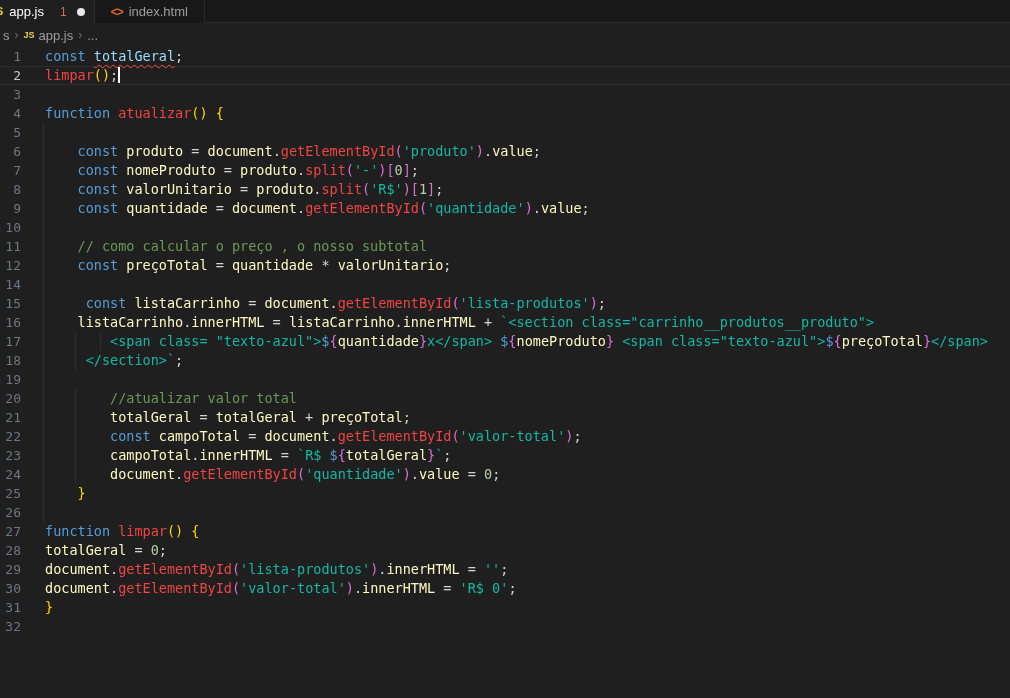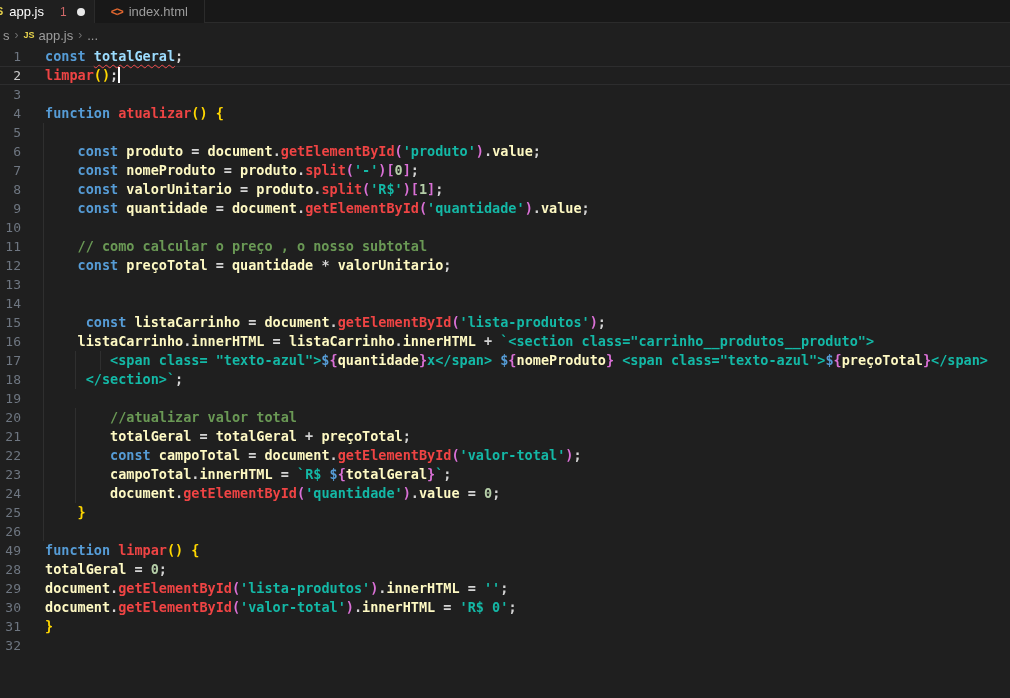--- a/index.html
+++ b/index.html
@@ -23,21 +23,21 @@
   .breadcrumb{height:24px;background:#1f1f1f;display:flex;align-items:center;font-size:13px;color:#9d9d9d;padding-left:3px;}
   .crumb{display:flex;align-items:center;}
   .crumb-sep{color:#6e6e6e;font-size:12px;margin:0 5px;}
   .bc-js{color:#e8d44d;font-weight:bold;font-size:9px;margin-right:4px;}
   
   .editor{position:relative;background:#1f1f1f;height:651px;overflow:hidden;}
   .line{display:flex;height:19px;line-height:19px;font-family:"DejaVu Sans Mono","Liberation Mono",monospace;font-size:13.5px;white-space:pre;}
   .line.current{border-top:1px solid #2d2d2e;border-bottom:1px solid #2d2d2e;box-sizing:border-box;line-height:17px;}
   .ln{width:45px;padding-right:24px;box-sizing:border-box;text-align:right;color:#6e7681;font-size:13px;flex:none;}
   .line.current .ln{color:#cccccc;}
-  .code{position:relative;flex:1;font-weight:bold;}
+  .code{position:relative;flex:1;}
   .guide{position:absolute;top:0;bottom:0;width:1px;background:#2f2f2f;}
   .cursor{display:inline-block;width:2px;height:16px;background:#ffffff;vertical-align:middle;margin-top:-2px;}
   
   .tk-kw{color:#569cd6;}
   .tk-var{color:#fef9c3;}
   .tk-fn{color:#ef4444;}
   .tk-str{color:#14b8a6;}
   .tk-num{color:#b5cea8;}
   .tk-cmt{color:#6a9955;}
   .tk-pl{color:#d4d4d4;}
@@ -78,34 +78,33 @@
       <div class="line"><span class="ln">3</span><span class="code"></span></div>
       <div class="line"><span class="ln">4</span><span class="code"><span class="tk-kw">function</span><span class="tk-pl"> </span><span class="tk-fn">atualizar</span><span class="tk-b1">()</span><span class="tk-pl"> </span><span class="tk-b1">{</span></span></div>
       <div class="line"><span class="ln">5</span><span class="code"><i class="guide" style="left: -2px;"></i><span class="tk-pl">    </span></span></div>
       <div class="line"><span class="ln">6</span><span class="code"><i class="guide" style="left: -2px;"></i><span class="tk-pl">    </span><span class="tk-kw">const</span><span class="tk-pl"> </span><span class="tk-var">produto</span><span class="tk-pl"> = </span><span class="tk-var">document</span><span class="tk-pl">.</span><span class="tk-fn">getElementById</span><span class="tk-b2">(</span><span class="tk-str">'produto'</span><span class="tk-b2">)</span><span class="tk-pl">.</span><span class="tk-var">value</span><span class="tk-pl">;</span></span></div>
       <div class="line"><span class="ln">7</span><span class="code"><i class="guide" style="left: -2px;"></i><span class="tk-pl">    </span><span class="tk-kw">const</span><span class="tk-pl"> </span><span class="tk-var">nomeProduto</span><span class="tk-pl"> = </span><span class="tk-var">produto</span><span class="tk-pl">.</span><span class="tk-fn">split</span><span class="tk-b2">(</span><span class="tk-str">'-'</span><span class="tk-b2">)[</span><span class="tk-num">0</span><span class="tk-b2">]</span><span class="tk-pl">;</span></span></div>
       <div class="line"><span class="ln">8</span><span class="code"><i class="guide" style="left: -2px;"></i><span class="tk-pl">    </span><span class="tk-kw">const</span><span class="tk-pl"> </span><span class="tk-var">valorUnitario</span><span class="tk-pl"> = </span><span class="tk-var">produto</span><span class="tk-pl">.</span><span class="tk-fn">split</span><span class="tk-b2">(</span><span class="tk-str">'R$'</span><span class="tk-b2">)[</span><span class="tk-num">1</span><span class="tk-b2">]</span><span class="tk-pl">;</span></span></div>
       <div class="line"><span class="ln">9</span><span class="code"><i class="guide" style="left: -2px;"></i><span class="tk-pl">    </span><span class="tk-kw">const</span><span class="tk-pl"> </span><span class="tk-var">quantidade</span><span class="tk-pl"> = </span><span class="tk-var">document</span><span class="tk-pl">.</span><span class="tk-fn">getElementById</span><span class="tk-b2">(</span><span class="tk-str">'quantidade'</span><span class="tk-b2">)</span><span class="tk-pl">.</span><span class="tk-var">value</span><span class="tk-pl">;</span></span></div>
       <div class="line"><span class="ln">10</span><span class="code"><i class="guide" style="left: -2px;"></i></span></div>
       <div class="line"><span class="ln">11</span><span class="code"><i class="guide" style="left: -2px;"></i><span class="tk-pl">    </span><span class="tk-cmt">// como calcular o preço , o nosso subtotal</span></span></div>
       <div class="line"><span class="ln">12</span><span class="code"><i class="guide" style="left: -2px;"></i><span class="tk-pl">    </span><span class="tk-kw">const</span><span class="tk-pl"> </span><span class="tk-var">preçoTotal</span><span class="tk-pl"> = </span><span class="tk-var">quantidade</span><span class="tk-pl"> * </span><span class="tk-var">valorUnitario</span><span class="tk-pl">;</span></span></div>
-      <div class="line"><span class="ln">13</span><span class="code"><i class="guide" style="left: -2px;"></i></span></div>
       <div class="line"><span class="ln">14</span><span class="code"><i class="guide" style="left: -2px;"></i><span class="tk-pl">     </span></span></div>
       <div class="line"><span class="ln">15</span><span class="code"><i class="guide" style="left: -2px;"></i><span class="tk-pl">     </span><span class="tk-kw">const</span><span class="tk-pl"> </span><span class="tk-var">listaCarrinho</span><span class="tk-pl"> = </span><span class="tk-var">document</span><span class="tk-pl">.</span><span class="tk-fn">getElementById</span><span class="tk-b2">(</span><span class="tk-str">'lista-produtos'</span><span class="tk-b2">)</span><span class="tk-pl">;</span></span></div>
       <div class="line"><span class="ln">16</span><span class="code"><i class="guide" style="left: -2px;"></i><span class="tk-pl">    </span><span class="tk-var">listaCarrinho</span><span class="tk-pl">.</span><span class="tk-var">innerHTML</span><span class="tk-pl"> = </span><span class="tk-var">listaCarrinho</span><span class="tk-pl">.</span><span class="tk-var">innerHTML</span><span class="tk-pl"> + </span><span class="tk-str">`&lt;section class="carrinho__produtos__produto"&gt;</span></span></div>
       <div class="line"><span class="ln">17</span><span class="code"><i class="guide" style="left: -2px;"></i><i class="guide" style="left: 30.4px;"></i><i class="guide" style="left: 54.7px;"></i><span class="tk-pl">        </span><span class="tk-str">&lt;span class= "texto-azul"&gt;</span><span class="tk-kw">$</span><span class="tk-b2">{</span><span class="tk-var">quantidade</span><span class="tk-b2">}</span><span class="tk-str">x&lt;/span&gt; </span><span class="tk-kw">$</span><span class="tk-b2">{</span><span class="tk-var">nomeProduto</span><span class="tk-b2">}</span><span class="tk-str"> &lt;span class="texto-azul"&gt;</span><span class="tk-kw">$</span><span class="tk-b2">{</span><span class="tk-var">preçoTotal</span><span class="tk-b2">}</span><span class="tk-str">&lt;/span&gt;</span></span></div>
       <div class="line"><span class="ln">18</span><span class="code"><i class="guide" style="left: -2px;"></i><i class="guide" style="left: 30.4px;"></i><span class="tk-pl">     </span><span class="tk-str">&lt;/section&gt;`</span><span class="tk-pl">;</span></span></div>
       <div class="line"><span class="ln">19</span><span class="code"><i class="guide" style="left: -2px;"></i></span></div>
       <div class="line"><span class="ln">20</span><span class="code"><i class="guide" style="left: -2px;"></i><i class="guide" style="left: 30.4px;"></i><span class="tk-pl">        </span><span class="tk-cmt">//atualizar valor total</span></span></div>
       <div class="line"><span class="ln">21</span><span class="code"><i class="guide" style="left: -2px;"></i><i class="guide" style="left: 30.4px;"></i><span class="tk-pl">        </span><span class="tk-var">totalGeral</span><span class="tk-pl"> = </span><span class="tk-var">totalGeral</span><span class="tk-pl"> + </span><span class="tk-var">preçoTotal</span><span class="tk-pl">;</span></span></div>
       <div class="line"><span class="ln">22</span><span class="code"><i class="guide" style="left: -2px;"></i><i class="guide" style="left: 30.4px;"></i><span class="tk-pl">        </span><span class="tk-kw">const</span><span class="tk-pl"> </span><span class="tk-var">campoTotal</span><span class="tk-pl"> = </span><span class="tk-var">document</span><span class="tk-pl">.</span><span class="tk-fn">getElementById</span><span class="tk-b2">(</span><span class="tk-str">'valor-total'</span><span class="tk-b2">)</span><span class="tk-pl">;</span></span></div>
       <div class="line"><span class="ln">23</span><span class="code"><i class="guide" style="left: -2px;"></i><i class="guide" style="left: 30.4px;"></i><span class="tk-pl">        </span><span class="tk-var">campoTotal</span><span class="tk-pl">.</span><span class="tk-var">innerHTML</span><span class="tk-pl"> = </span><span class="tk-str">`R$ </span><span class="tk-kw">$</span><span class="tk-b2">{</span><span class="tk-var">totalGeral</span><span class="tk-b2">}</span><span class="tk-str">`</span><span class="tk-pl">;</span></span></div>
       <div class="line"><span class="ln">24</span><span class="code"><i class="guide" style="left: -2px;"></i><i class="guide" style="left: 30.4px;"></i><span class="tk-pl">        </span><span class="tk-var">document</span><span class="tk-pl">.</span><span class="tk-fn">getElementById</span><span class="tk-b2">(</span><span class="tk-str">'quantidade'</span><span class="tk-b2">)</span><span class="tk-pl">.</span><span class="tk-var">value</span><span class="tk-pl"> = </span><span class="tk-num">0</span><span class="tk-pl">;</span></span></div>
       <div class="line"><span class="ln">25</span><span class="code"><i class="guide" style="left: -2px;"></i><span class="tk-pl">    </span><span class="tk-b1">}</span></span></div>
       <div class="line"><span class="ln">26</span><span class="code"><i class="guide" style="left: -2px;"></i></span></div>
-      <div class="line"><span class="ln">49</span><span class="code"><span class="tk-kw">function</span><span class="tk-pl"> </span><span class="tk-fn">limpar</span><span class="tk-b1">()</span><span class="tk-pl"> </span><span class="tk-b1">{</span></span></div>
+      <div class="line"><span class="ln">27</span><span class="code"><span class="tk-kw">function</span><span class="tk-pl"> </span><span class="tk-fn">limpar</span><span class="tk-b1">()</span><span class="tk-pl"> </span><span class="tk-b1">{</span></span></div>
       <div class="line"><span class="ln">28</span><span class="code"><span class="tk-var">totalGeral</span><span class="tk-pl"> = </span><span class="tk-num">0</span><span class="tk-pl">;</span></span></div>
       <div class="line"><span class="ln">29</span><span class="code"><span class="tk-var">document</span><span class="tk-pl">.</span><span class="tk-fn">getElementById</span><span class="tk-b2">(</span><span class="tk-str">'lista-produtos'</span><span class="tk-b2">)</span><span class="tk-pl">.</span><span class="tk-var">innerHTML</span><span class="tk-pl"> = </span><span class="tk-str">''</span><span class="tk-pl">;</span></span></div>
       <div class="line"><span class="ln">30</span><span class="code"><span class="tk-var">document</span><span class="tk-pl">.</span><span class="tk-fn">getElementById</span><span class="tk-b2">(</span><span class="tk-str">'valor-total'</span><span class="tk-b2">)</span><span class="tk-pl">.</span><span class="tk-var">innerHTML</span><span class="tk-pl"> = </span><span class="tk-str">'R$ 0'</span><span class="tk-pl">;</span></span></div>
       <div class="line"><span class="ln">31</span><span class="code"><span class="tk-b1">}</span></span></div>
       <div class="line"><span class="ln">32</span><span class="code"></span></div>
     </div>
 </div>
 
 </body></html>

